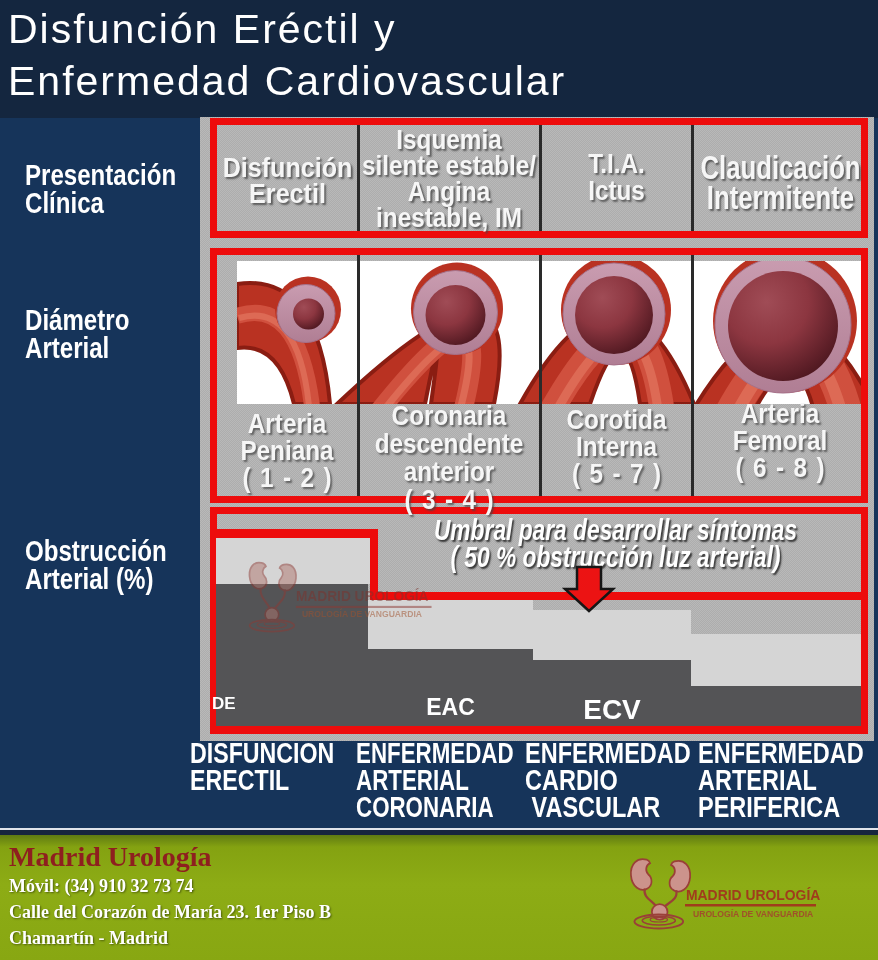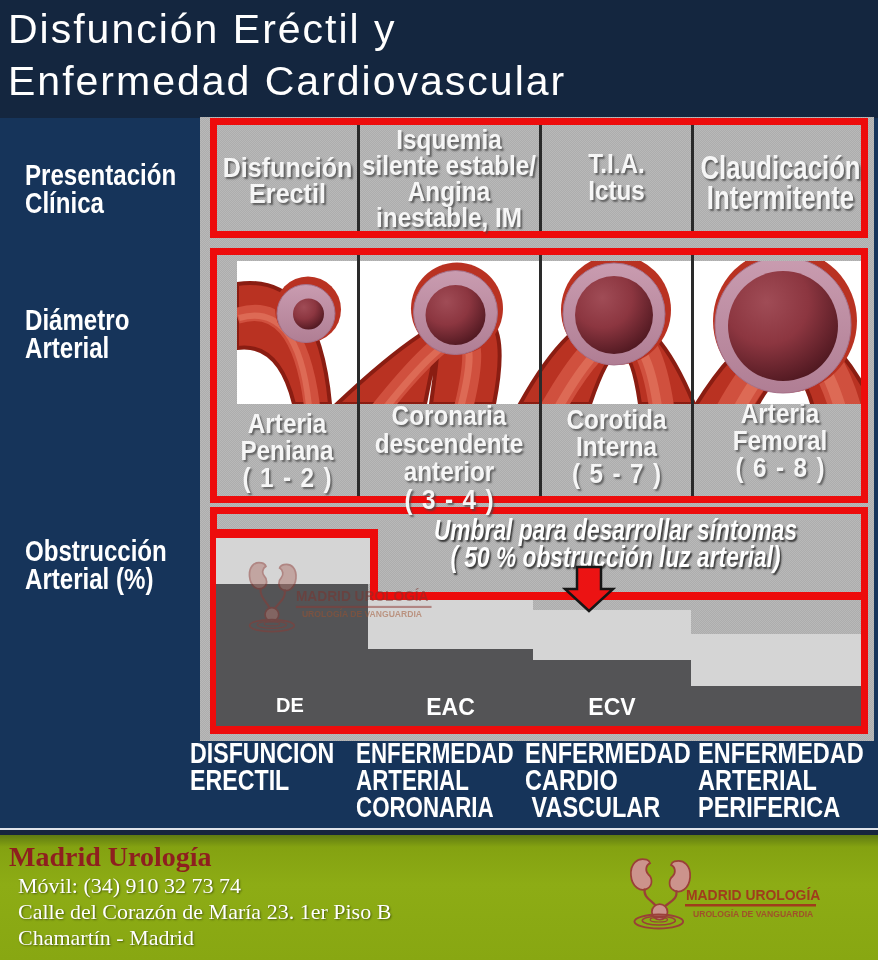--- a/index.html
+++ b/index.html
@@ -122,34 +122,34 @@
     <rect x="57" y="58" width="158" height="2.5" fill="#8d3a34"></rect>
     <text x="64" y="71" font-family="Liberation Sans" font-size="10" font-weight="bold" fill="#a0522d">UROLOGÍA DE VANGUARDIA</text>
   </svg>
 
   <div class="abs" style="left:316px;top:517px;width:599px;text-align:center;color:#fff;font-weight:bold;font-style:italic;font-size:29px;line-height:27px;transform:scaleX(0.785);transform-origin:50% 0;text-shadow:2px 2px 2px rgba(40,40,40,0.9);">Umbral para desarrollar síntomas<br>( 50 % obstrucción luz arterial)</div>
 
   <svg class="abs" style="left:560px;top:564px;" width="58" height="52" viewBox="560 564 58 52">
     <polygon points="577,567 601,567 601,589 613,589 589,611 565,589 577,589" fill="#ec1313" stroke="#161616" stroke-width="2.5"></polygon>
   </svg>
 
-  <div class="abs" style="left:212px;top:694px;width:156px;text-align:center;color:#fff;font-weight:bold;font-size:20px;">DE</div>
+  <div class="abs" style="left:212px;top:694px;width:156px;text-align:left;color:#fff;font-weight:bold;font-size:17px;">DE</div>
   <div class="abs" style="left:368px;top:694px;width:165px;text-align:center;color:#fff;font-weight:bold;font-size:23px;">EAC</div>
-  <div class="abs" style="left:533px;top:694px;width:158px;text-align:center;color:#fff;font-weight:bold;font-size:23px;">ECV</div>
+  <div class="abs" style="left:533px;top:694px;width:158px;text-align:center;color:#fff;font-weight:bold;font-size:28px;">ECV</div>
 
   <div class="abs blab" style="left:190px;top:740px;transform:scaleX(0.80);transform-origin:0 0;">DISFUNCION<br>ERECTIL</div>
   <div class="abs blab" style="left:356px;top:740px;transform:scaleX(0.77);transform-origin:0 0;">ENFERMEDAD<br>ARTERIAL<br>CORONARIA</div>
   <div class="abs blab" style="left:525px;top:740px;transform:scaleX(0.81);transform-origin:0 0;">ENFERMEDAD<br>CARDIO<br>&nbsp;VASCULAR</div>
   <div class="abs blab" style="left:698px;top:740px;transform:scaleX(0.81);transform-origin:0 0;">ENFERMEDAD<br>ARTERIAL<br>PERIFERICA</div>
 
   <div class="abs" style="left:0;top:828px;width:878px;height:2px;background:#dfe3ea;"></div>
   <div class="abs" style="left:0;top:830px;width:878px;height:5px;background:#17253e;"></div>
   <div class="abs" style="left:0;top:835px;width:878px;height:125px;background:linear-gradient(#5f7a12,#84a211 12px,#8dac15 40%,#88a712);"></div>
   <div class="abs" style="left:9px;top:841px;font-family:'Liberation Serif',serif;font-weight:bold;font-size:28px;color:#8e1f1f;">Madrid Urología</div>
-  <div class="abs" style="left:18px;top:873px;font-family:'Liberation Serif',serif;font-weight:normal;font-size:22px;line-height:26px;color:#ffffff;text-shadow:1px 1px 2px rgba(0,0,0,0.45);">Móvil: (34) 910 32 73 74<br>Calle del Corazón de María 23. 1er Piso B<br>Chamartín - Madrid</div>
+  <div class="abs" style="left:9px;top:873px;font-family:'Liberation Serif',serif;font-weight:bold;font-size:18px;line-height:26px;color:#ffffff;text-shadow:1px 1px 2px rgba(0,0,0,0.45);">Móvil: (34) 910 32 73 74<br>Calle del Corazón de María 23. 1er Piso B<br>Chamartín - Madrid</div>
 
   <svg class="abs" style="left:618px;top:845px;" width="235" height="105" viewBox="0 0 235 105">
     <g transform="translate(6,6) scale(0.87)">
     <g fill="#cc938c" stroke="#9a4038" stroke-width="2">
       <path d="M 26,10 C 15,7 7,15 8,28 C 9,41 19,48 27,43 C 33,40 33,31 28,27 C 24,23 25,16 30,14 C 29,11 28,10.5 26,10 Z"></path>
       <path d="M 58,12 C 69,9 77,17 76,30 C 75,43 65,50 57,45 C 51,42 51,33 56,29 C 60,25 59,18 54,16 C 55,13 56,12.5 58,12 Z"></path>
     </g>
     <g fill="none" stroke="#9a4038" stroke-width="2.5">
       <path d="M 24,43 C 21,55 36,58 38,66"></path>
       <path d="M 60,45 C 63,57 48,60 45,66"></path>

